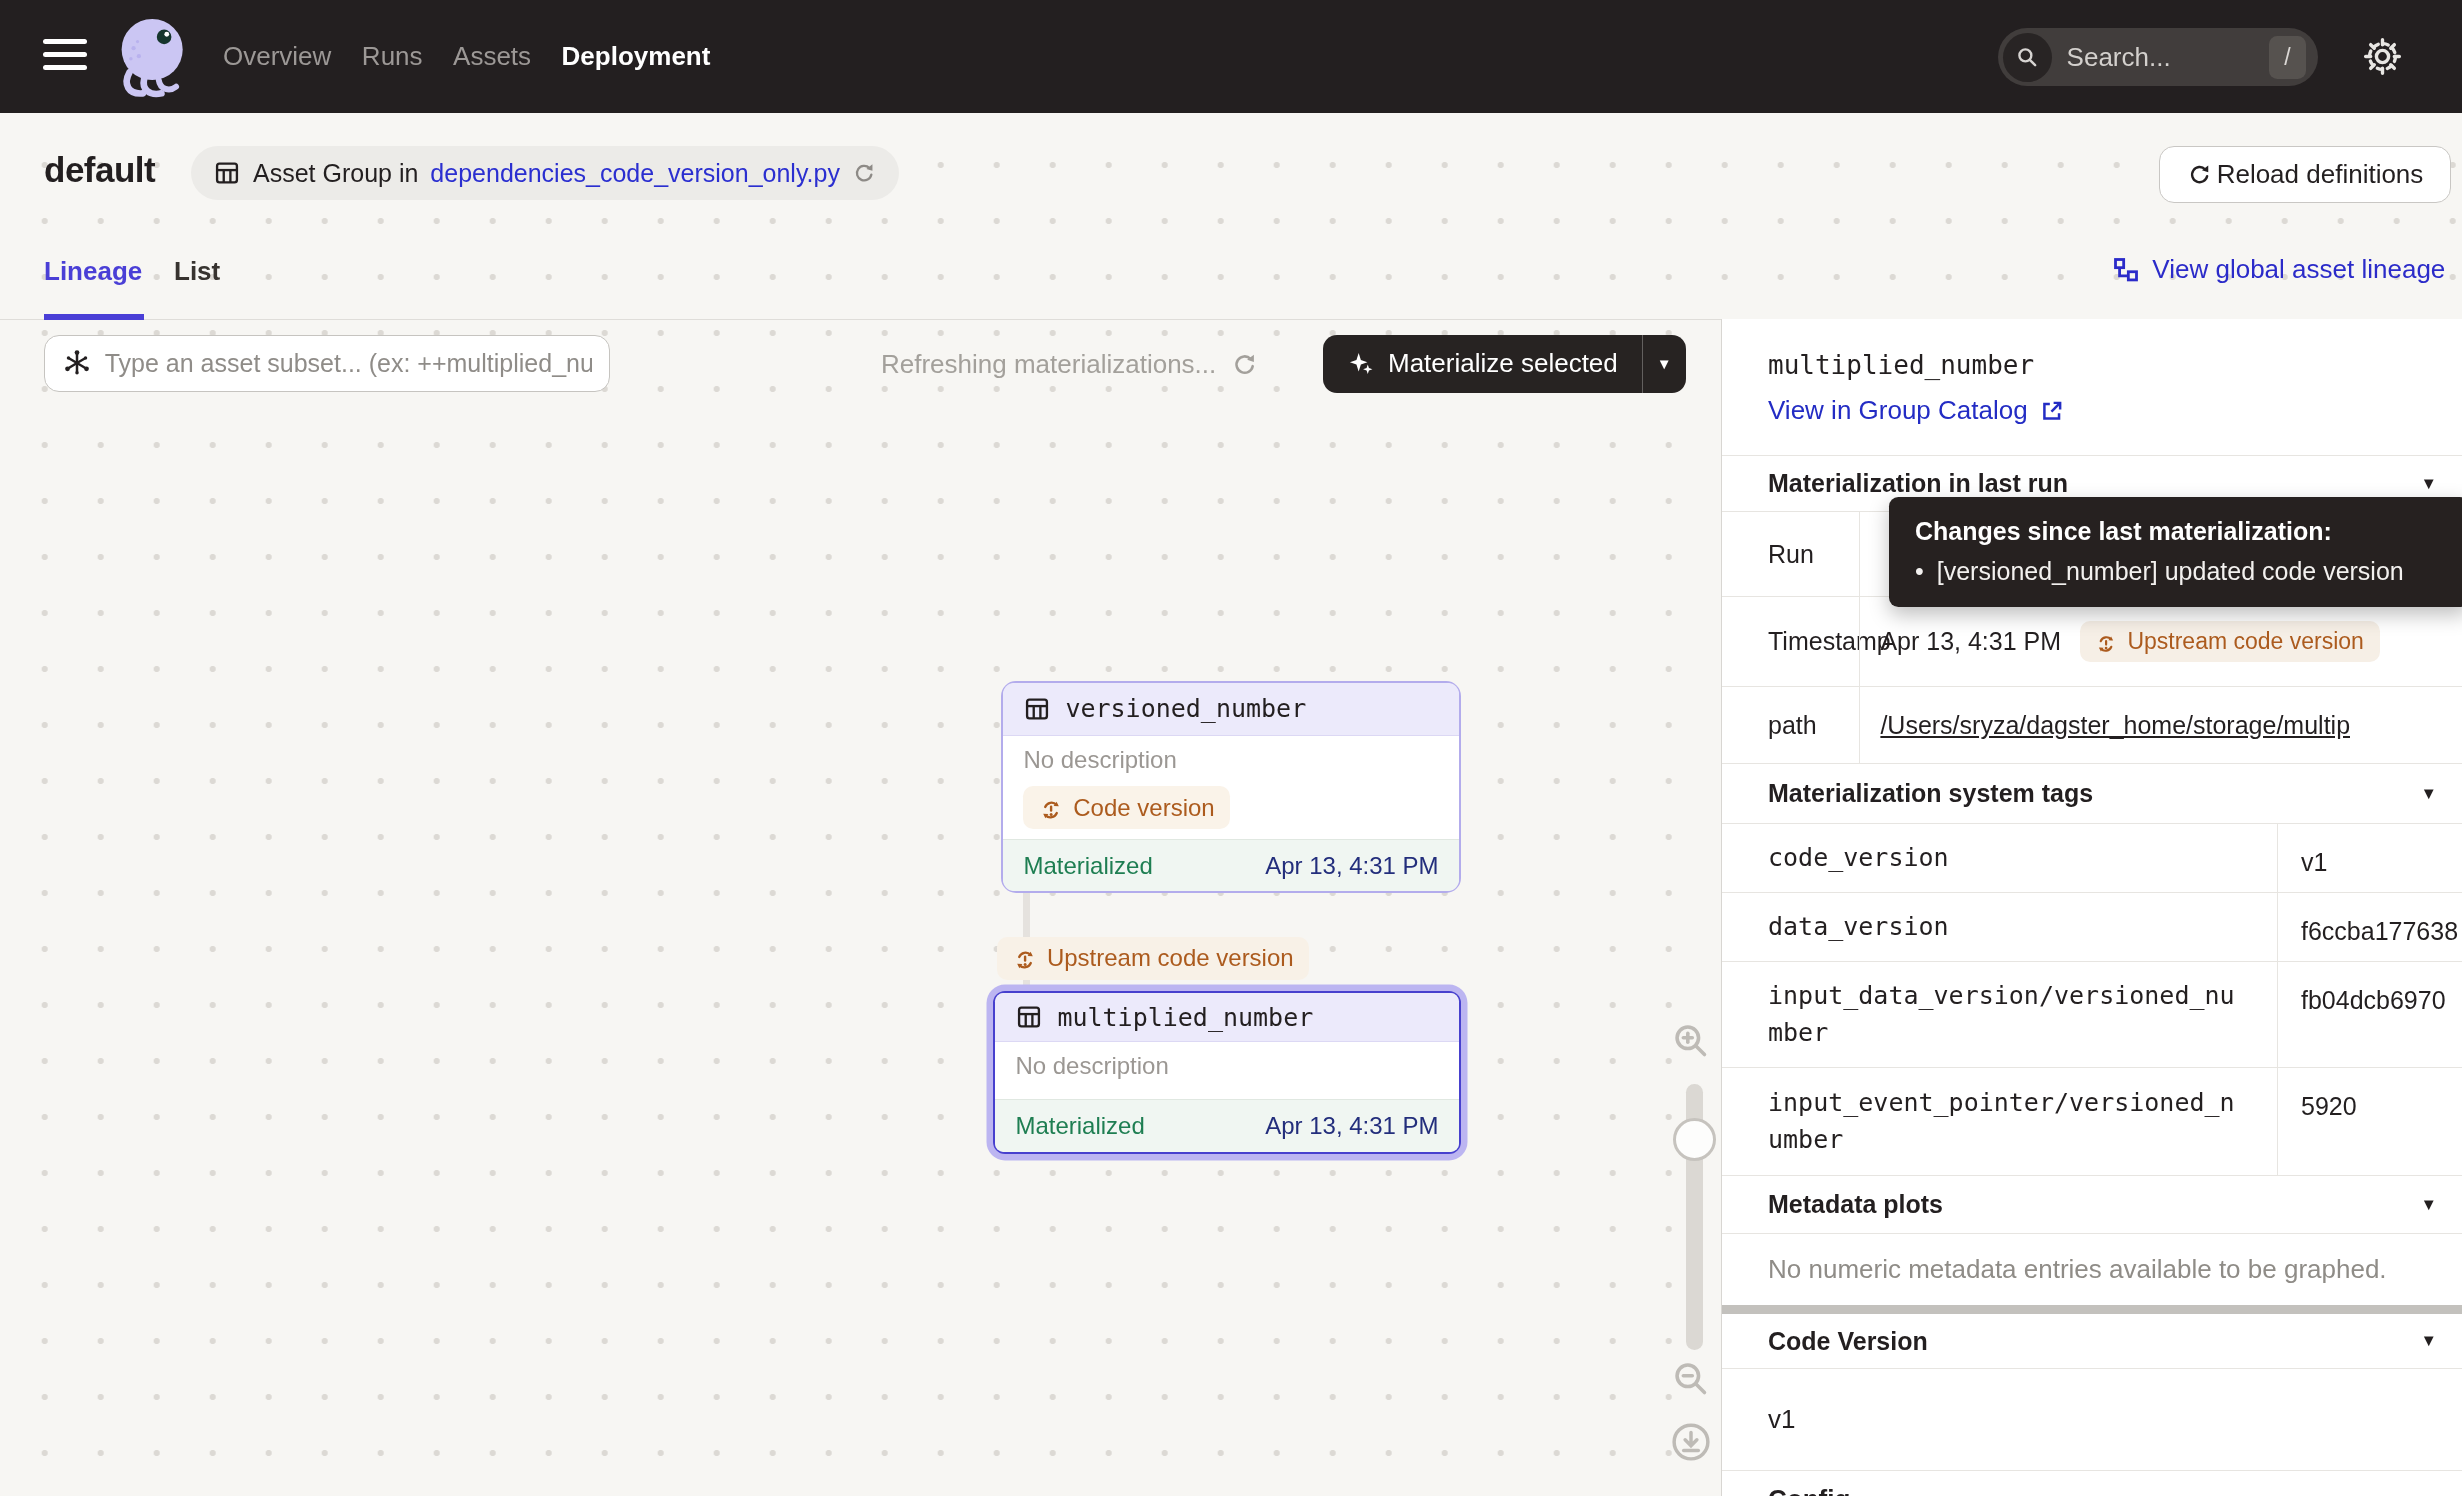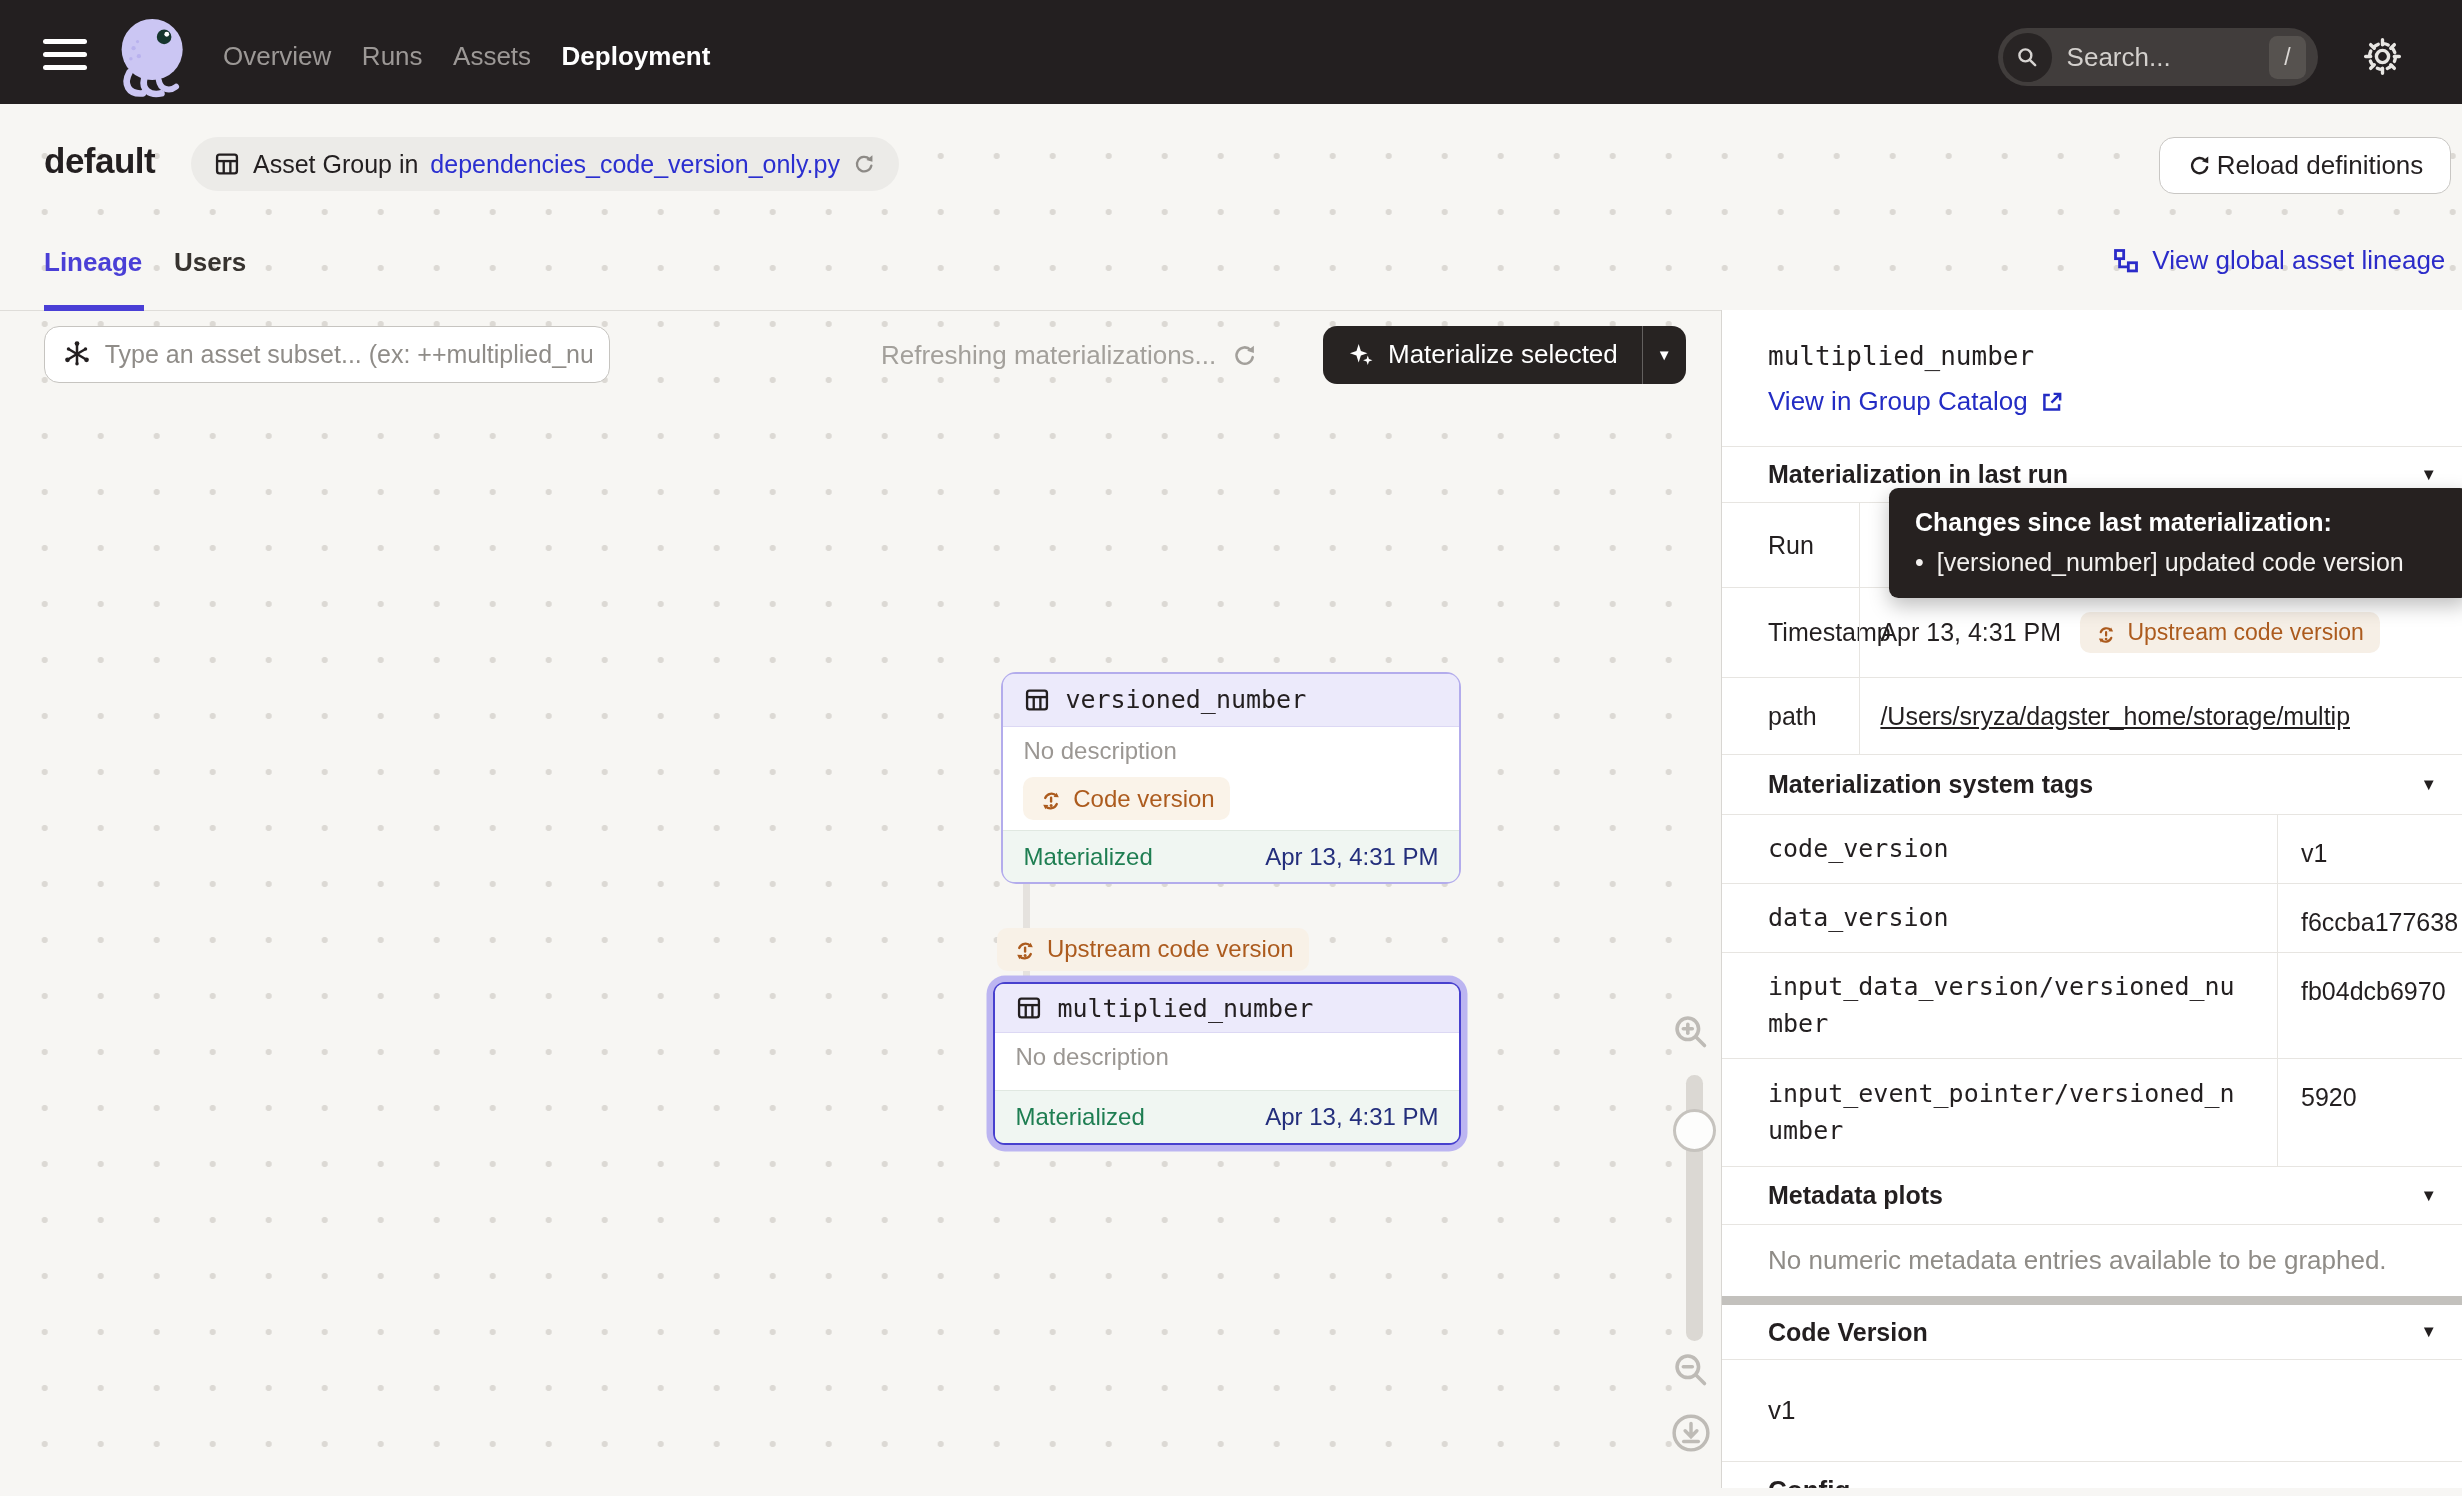--- a/index.html
+++ b/index.html
@@ -16,21 +16,21 @@
   .navlink { font-size:26px; color:#9C9896; cursor:pointer; }
   .navlink.active { color:#FFFFFF; font-weight:700; }
   .search-pill { position:absolute; left:1998px; top:28px; width:320px; height:58px; background:#413D3C; border-radius:30px; display:flex; align-items:center; }
   .search-circle { width:49px; height:49px; border-radius:50%; background:#282424; margin-left:4.6px; display:flex; align-items:center; justify-content:center; flex:none; }
   .search-input { flex:1; margin-left:15px; border:none; outline:none; background:transparent; color:#E9E7E5; font-size:26px; font-family:"Liberation Sans",sans-serif; min-width:0; }
   .search-input::placeholder { color:#D3D0CD; opacity:1; }
   .search-shortcut { width:37px; height:43px; background:#56524F; border-radius:8.3px; color:#DBD8D5; font-size:23px; display:flex; align-items:center; justify-content:center; margin-right:12px; flex:none; }
   .gear { position:absolute; left:2361px; top:35px; width:43px; height:43px; cursor:pointer; }
 
   
-  .content { position:absolute; left:0; top:104px; width:2462px; height:1384px;
+  .content { position:absolute; left:0; top:113px; width:2462px; height:1384px;
     background-color:#F7F6F3;
     background-image:radial-gradient(circle, #DCD9D4 2.8px, transparent 3.3px);
     background-size:56px 56px; background-position:16.7px 24px; }
 
   
   .page-title { position:absolute; left:44px; top:37px; font-size:35px; font-weight:700; letter-spacing:-0.5px; }
   .group-pill { position:absolute; left:191px; top:33px; height:54px; background:#ECEBE8; border-radius:27px; display:inline-flex; align-items:center; gap:12px; padding:0 22px; font-size:25px; }
   .group-pill .link { color:#2B2FD0; cursor:pointer; }
   .reload-btn { position:absolute; left:2159px; top:33px; width:292px; height:57px; background:#FFFFFF; border:1.4px solid #C9C7C4; border-radius:15px; display:flex; align-items:center; justify-content:center; gap:4px; font-size:26px; cursor:pointer; }
 
@@ -171,21 +171,21 @@
     <div class="reload-btn">
       <svg width="26" height="26" viewBox="0 0 24 24">
           <path d="M18.6 13 a7 7 0 1 1 -1.9-6.3" fill="none" stroke="#231F20" stroke-width="2.2" stroke-linecap="round"></path>
           <polygon points="19.6,3.2 19.6,9.4 13.8,7.6" fill="#231F20"></polygon>
         </svg>
       <span>Reload definitions</span>
     </div>
 
     <div class="tabsrow">
       <span class="tab lineage">Lineage</span>
-      <span class="tab list">Users</span>
+      <span class="tab list">List</span>
       <div class="tab-underline"></div>
       <div class="global-link">
         <svg width="28" height="28" viewBox="0 0 24 24" fill="none" stroke="#2B2BC9" stroke-width="2.4">
             <rect x="3" y="3" width="7" height="7"></rect>
             <rect x="14" y="13.5" width="7" height="7"></rect>
             <path d="M6.5 10 V17 H14"></path>
           </svg>
         <span>View global asset lineage</span>
       </div>
     </div>

